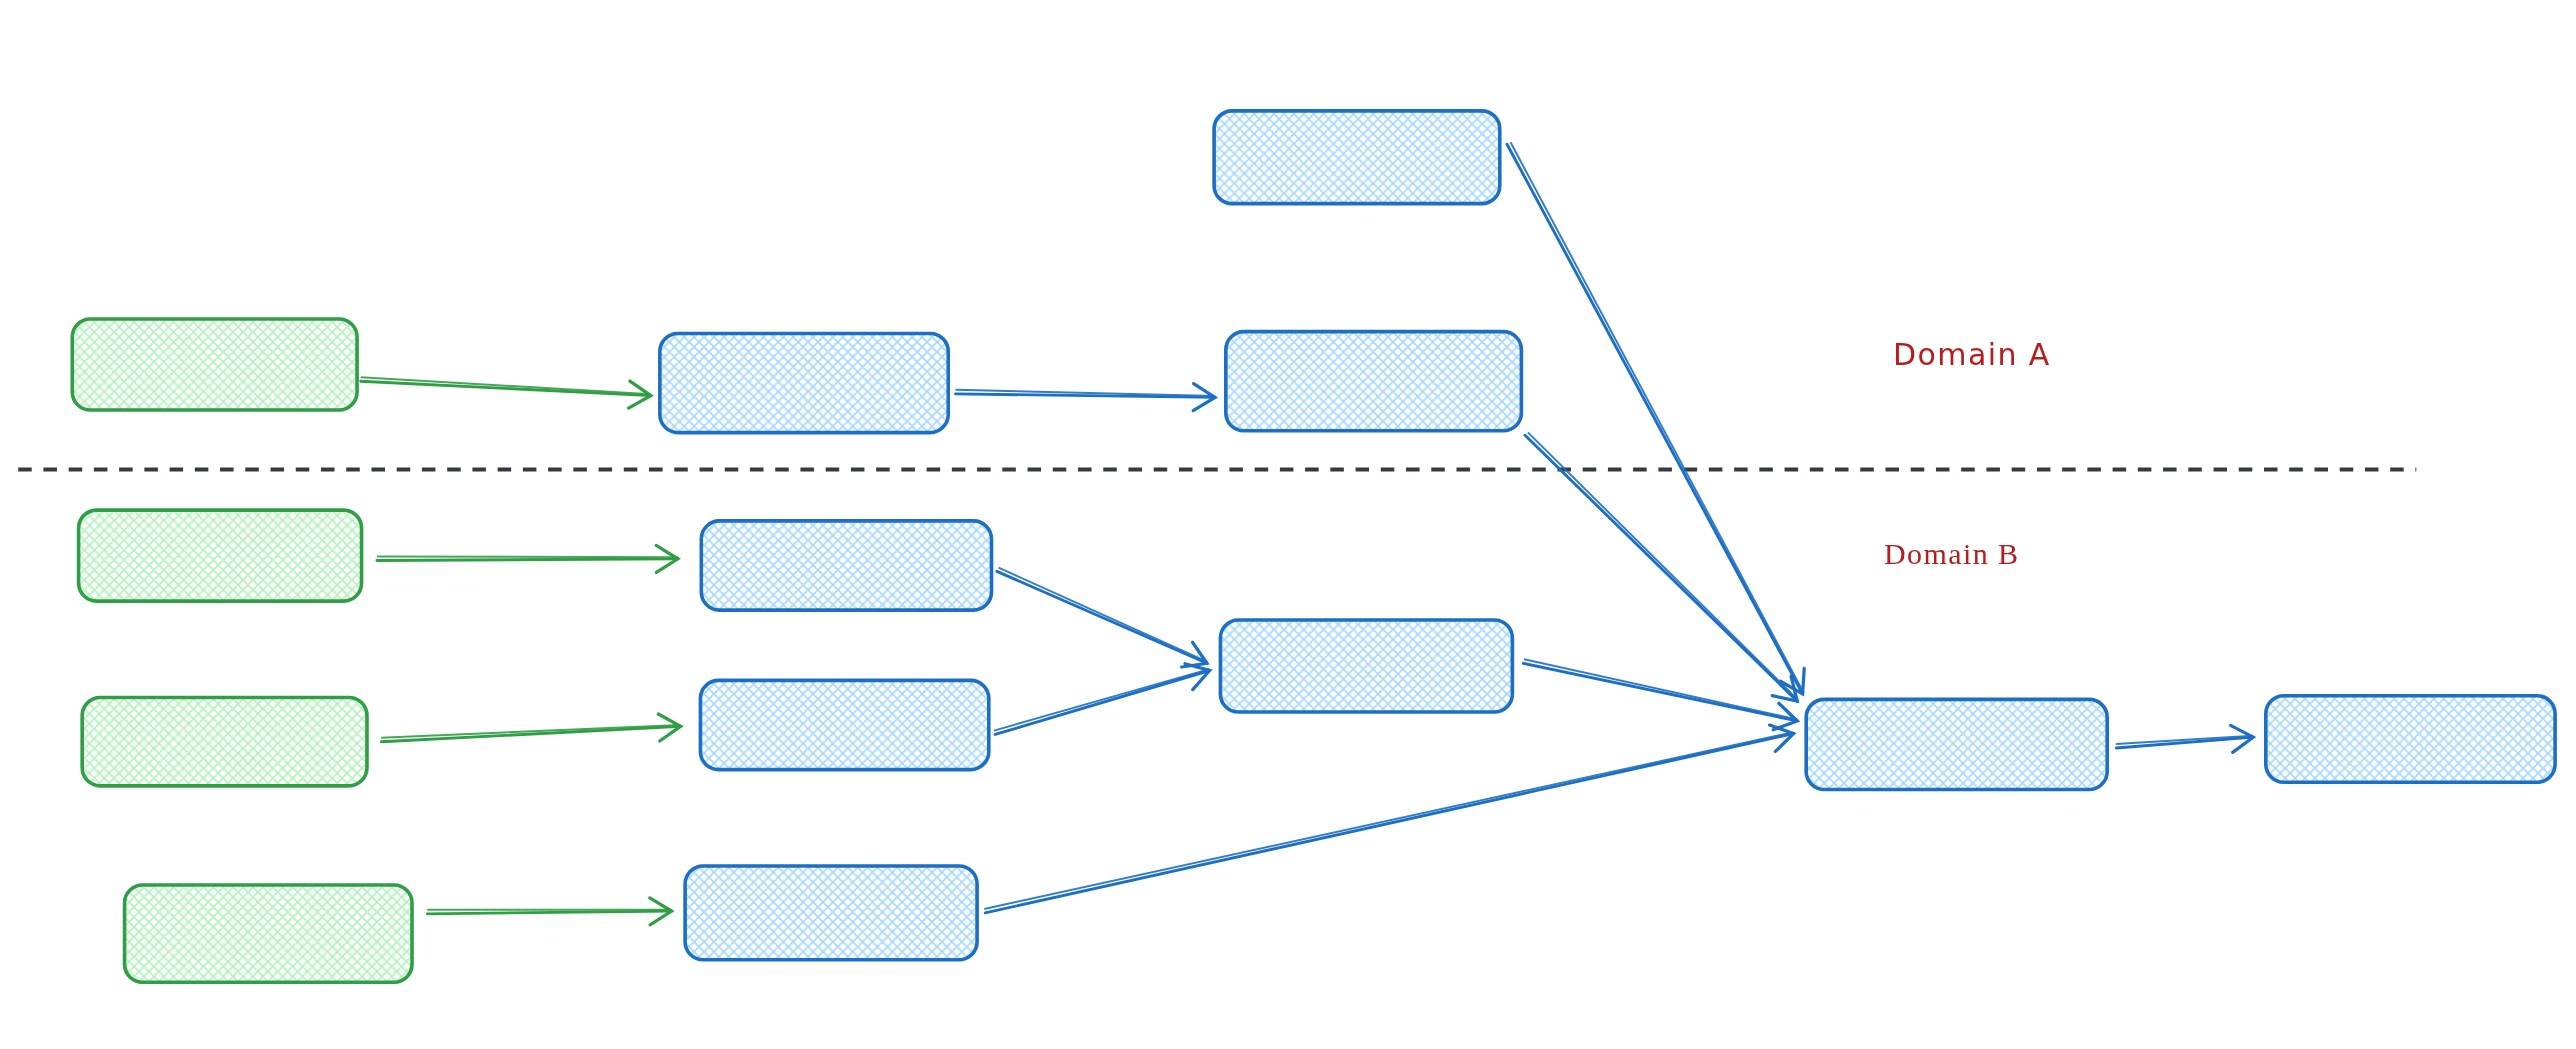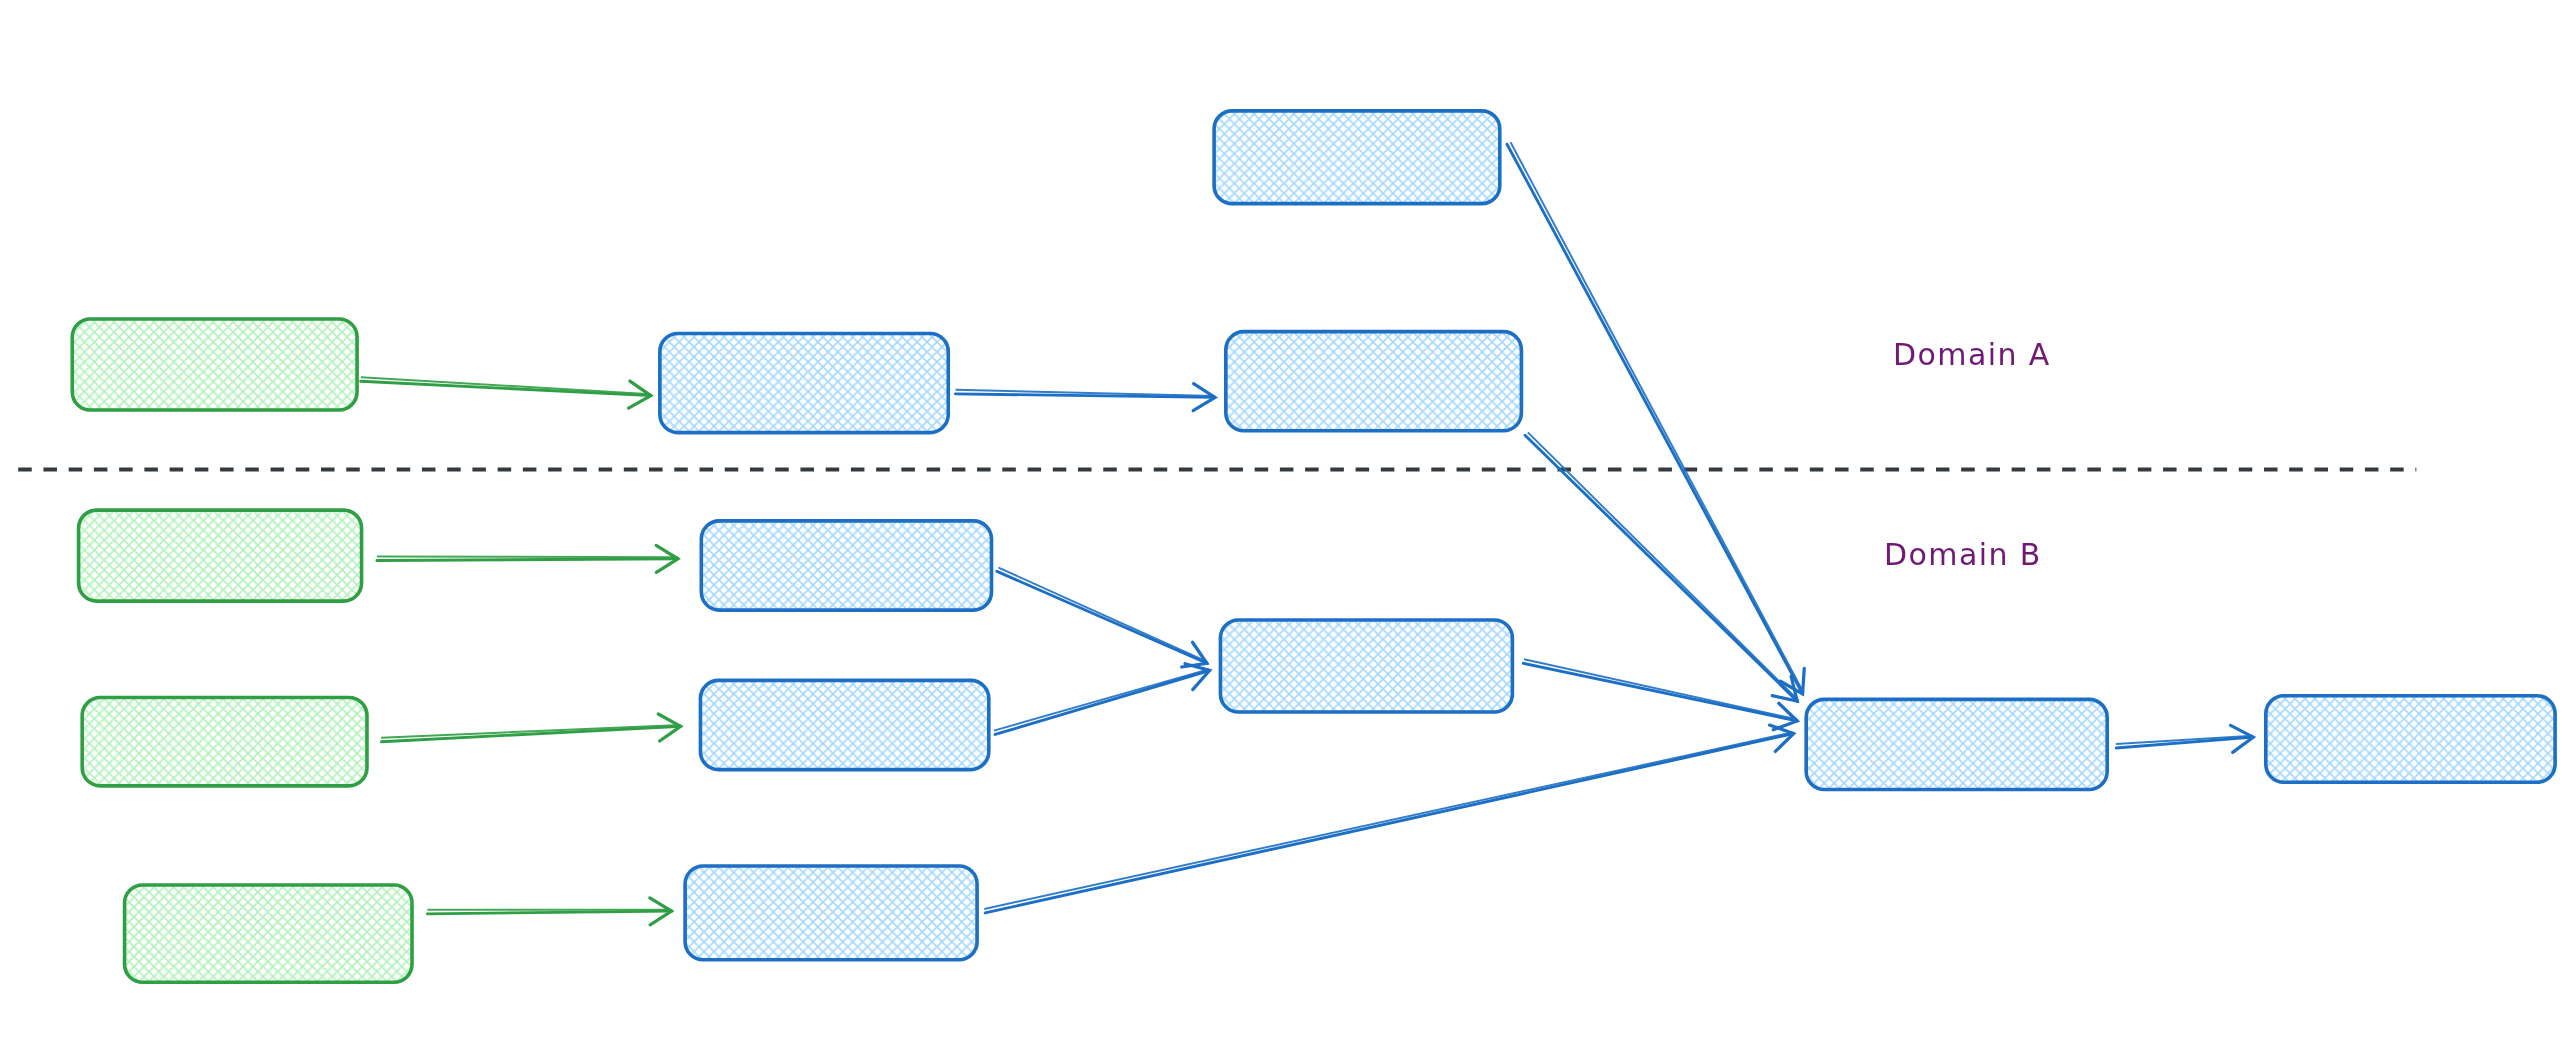--- a/index.html
+++ b/index.html
@@ -17,21 +17,21 @@
   }
   #diagram-svg {
     position: absolute;
     left: 0;
     top: 0;
   }
   .domain-label {
     position: absolute;
     font-size: 30px;
     letter-spacing: 1.4px;
-    color: #701a75;
+    color: #b91c1c;
     font-family: "DejaVu Sans", sans-serif;
     white-space: nowrap;
     user-select: none;
   }
 </style>
 </head>
 <body>
 
 <div id="whiteboard-canvas">
 
@@ -110,16 +110,16 @@
           <line x1="1093" y1="1013" x2="1990" y2="814" stroke="#1c6fc4" stroke-width="3.2" stroke-linecap="round" marker-end="url(#arrowhead-blue)"></line>
         </g>
         <g>
           <line x1="2347.6458388156097" y1="825.5139583310594" x2="2499.8760435854633" y2="816.4298854158708" stroke="#1c6fc4" stroke-width="2.2" opacity="0.9"></line>
           <line x1="2348" y1="830" x2="2500" y2="818" stroke="#1c6fc4" stroke-width="3.2" stroke-linecap="round" marker-end="url(#arrowhead-blue)"></line>
         </g>
       </g>
   </svg>
 
   <div class="domain-label" style="left:1893px; top:337px;">Domain A</div>
-  <div class="domain-label" style="left:1884px; top:537px;">Domain B</div>
+  <div class="domain-label" style="left:1884px; top:537px;font-family:Liberation Serif, serif;">Domain B</div>
 
 </div>
 
 
 </body></html>

